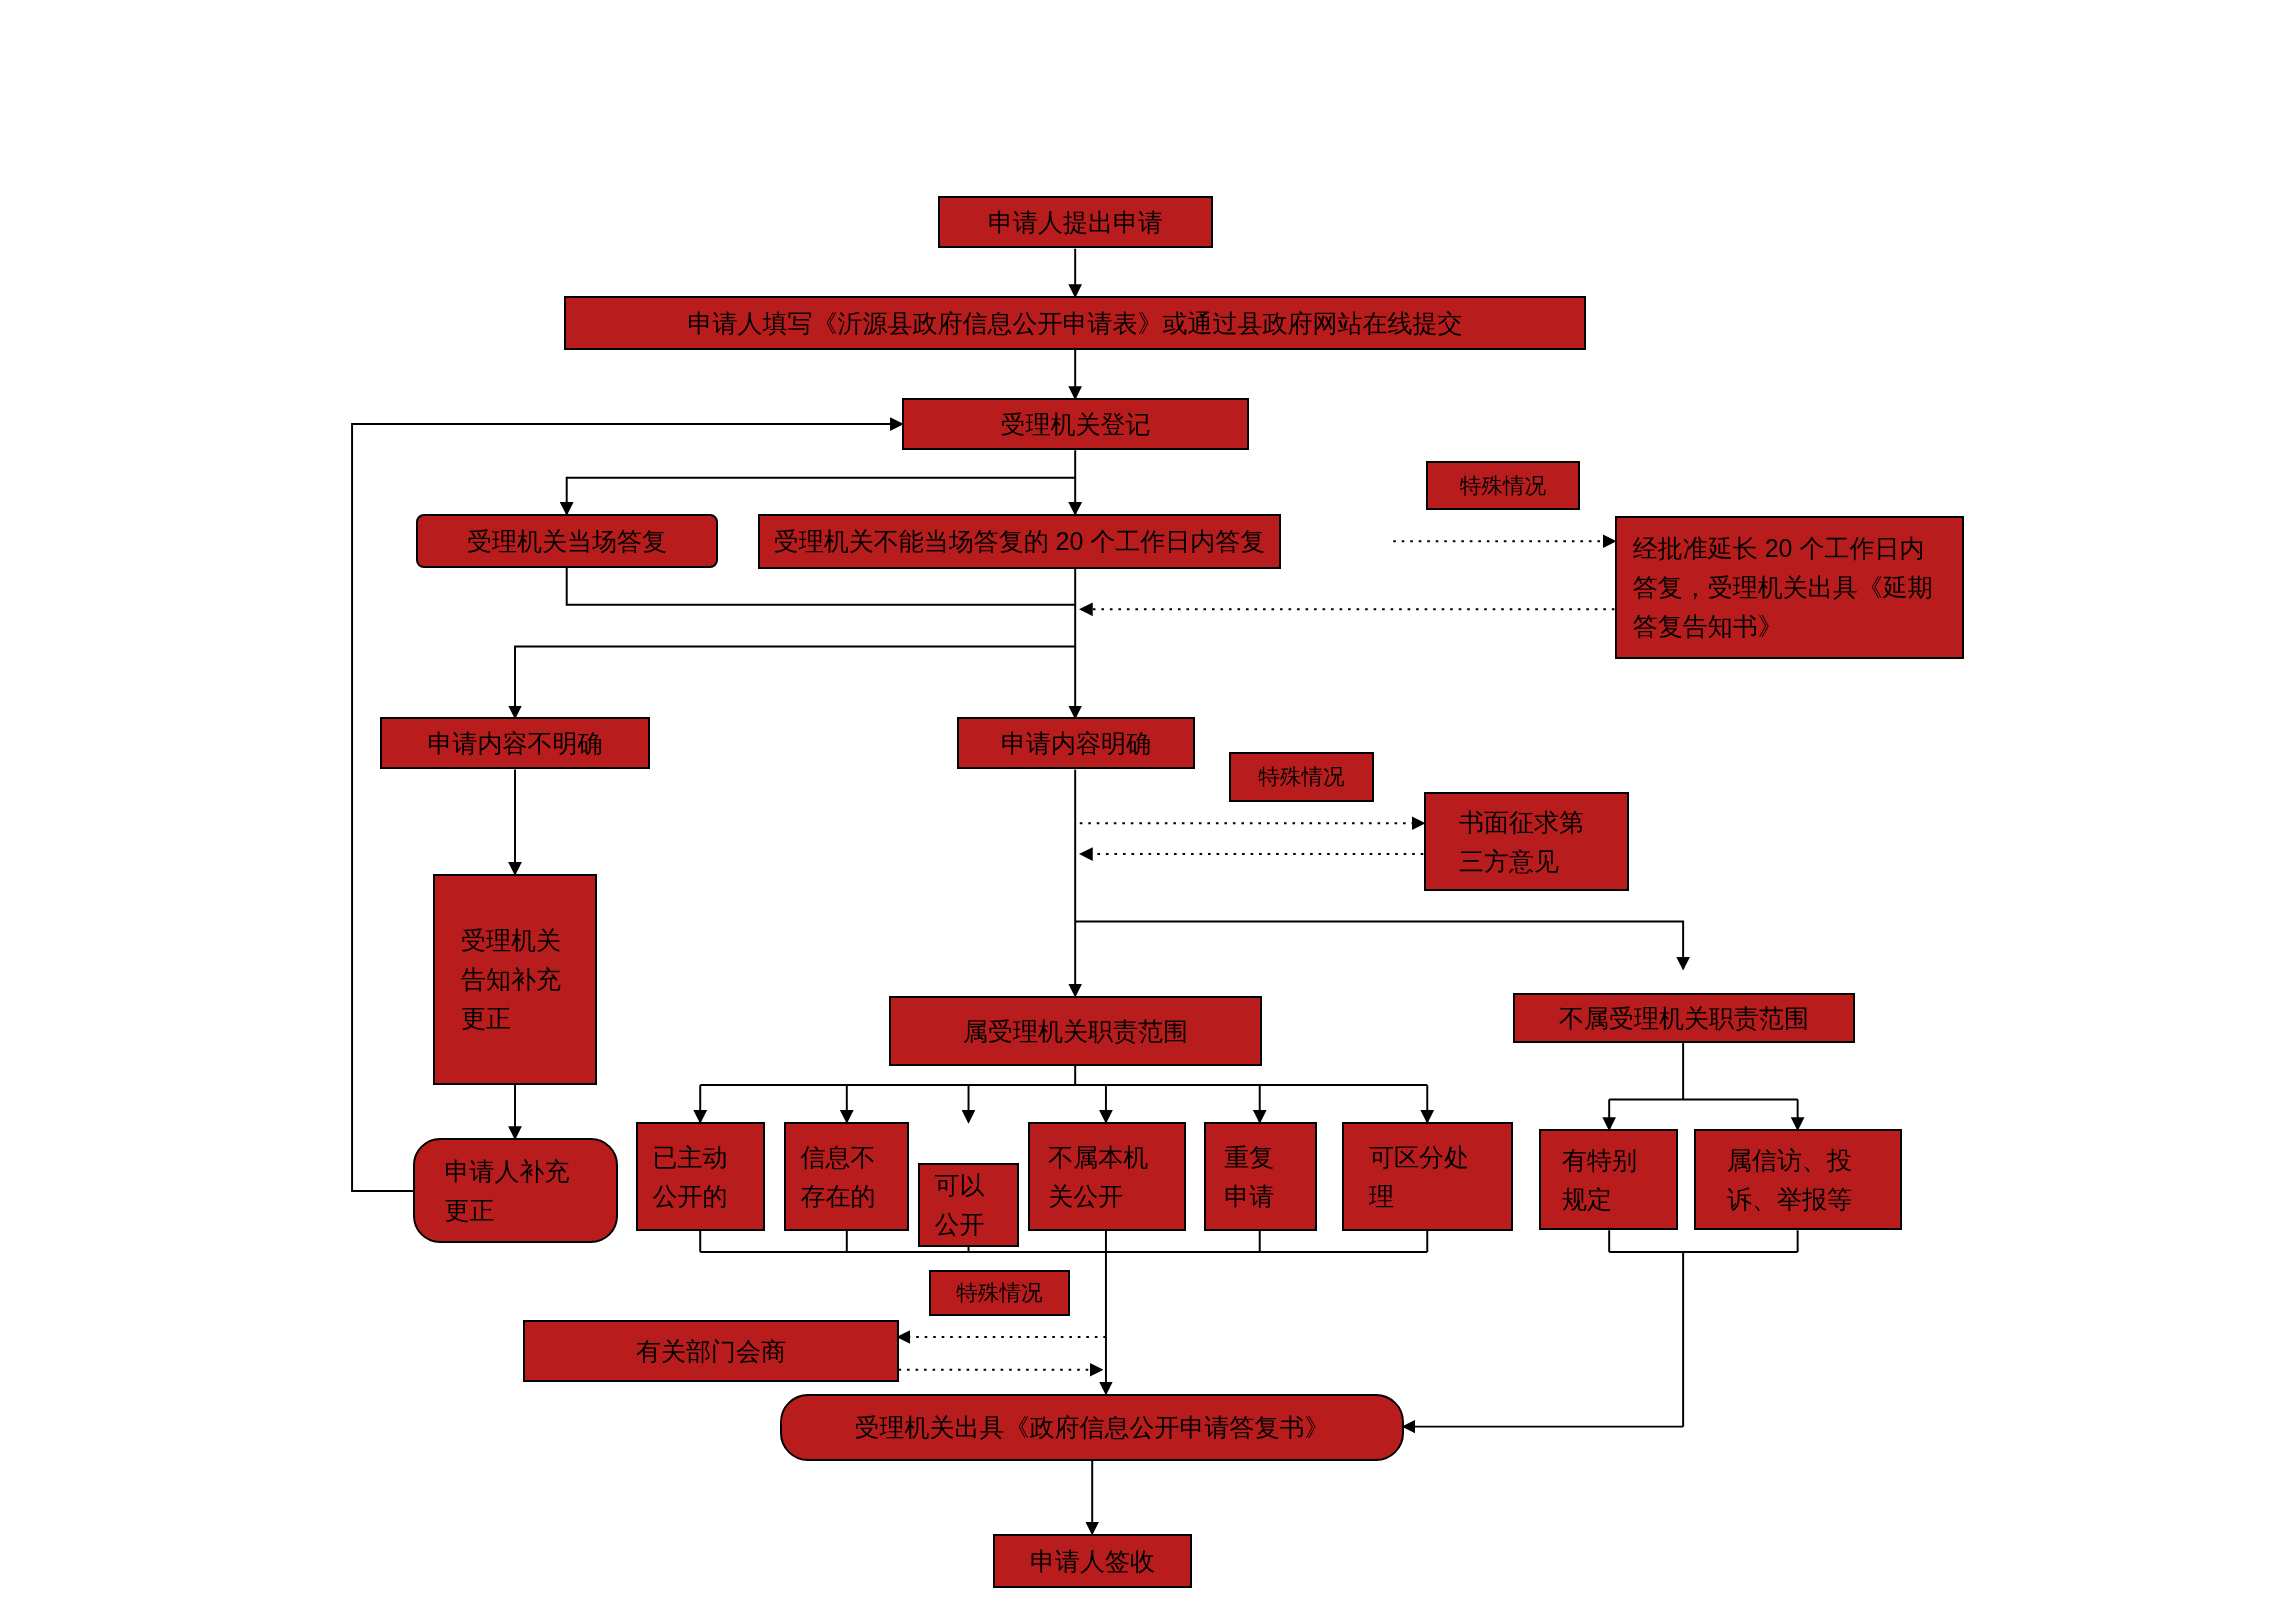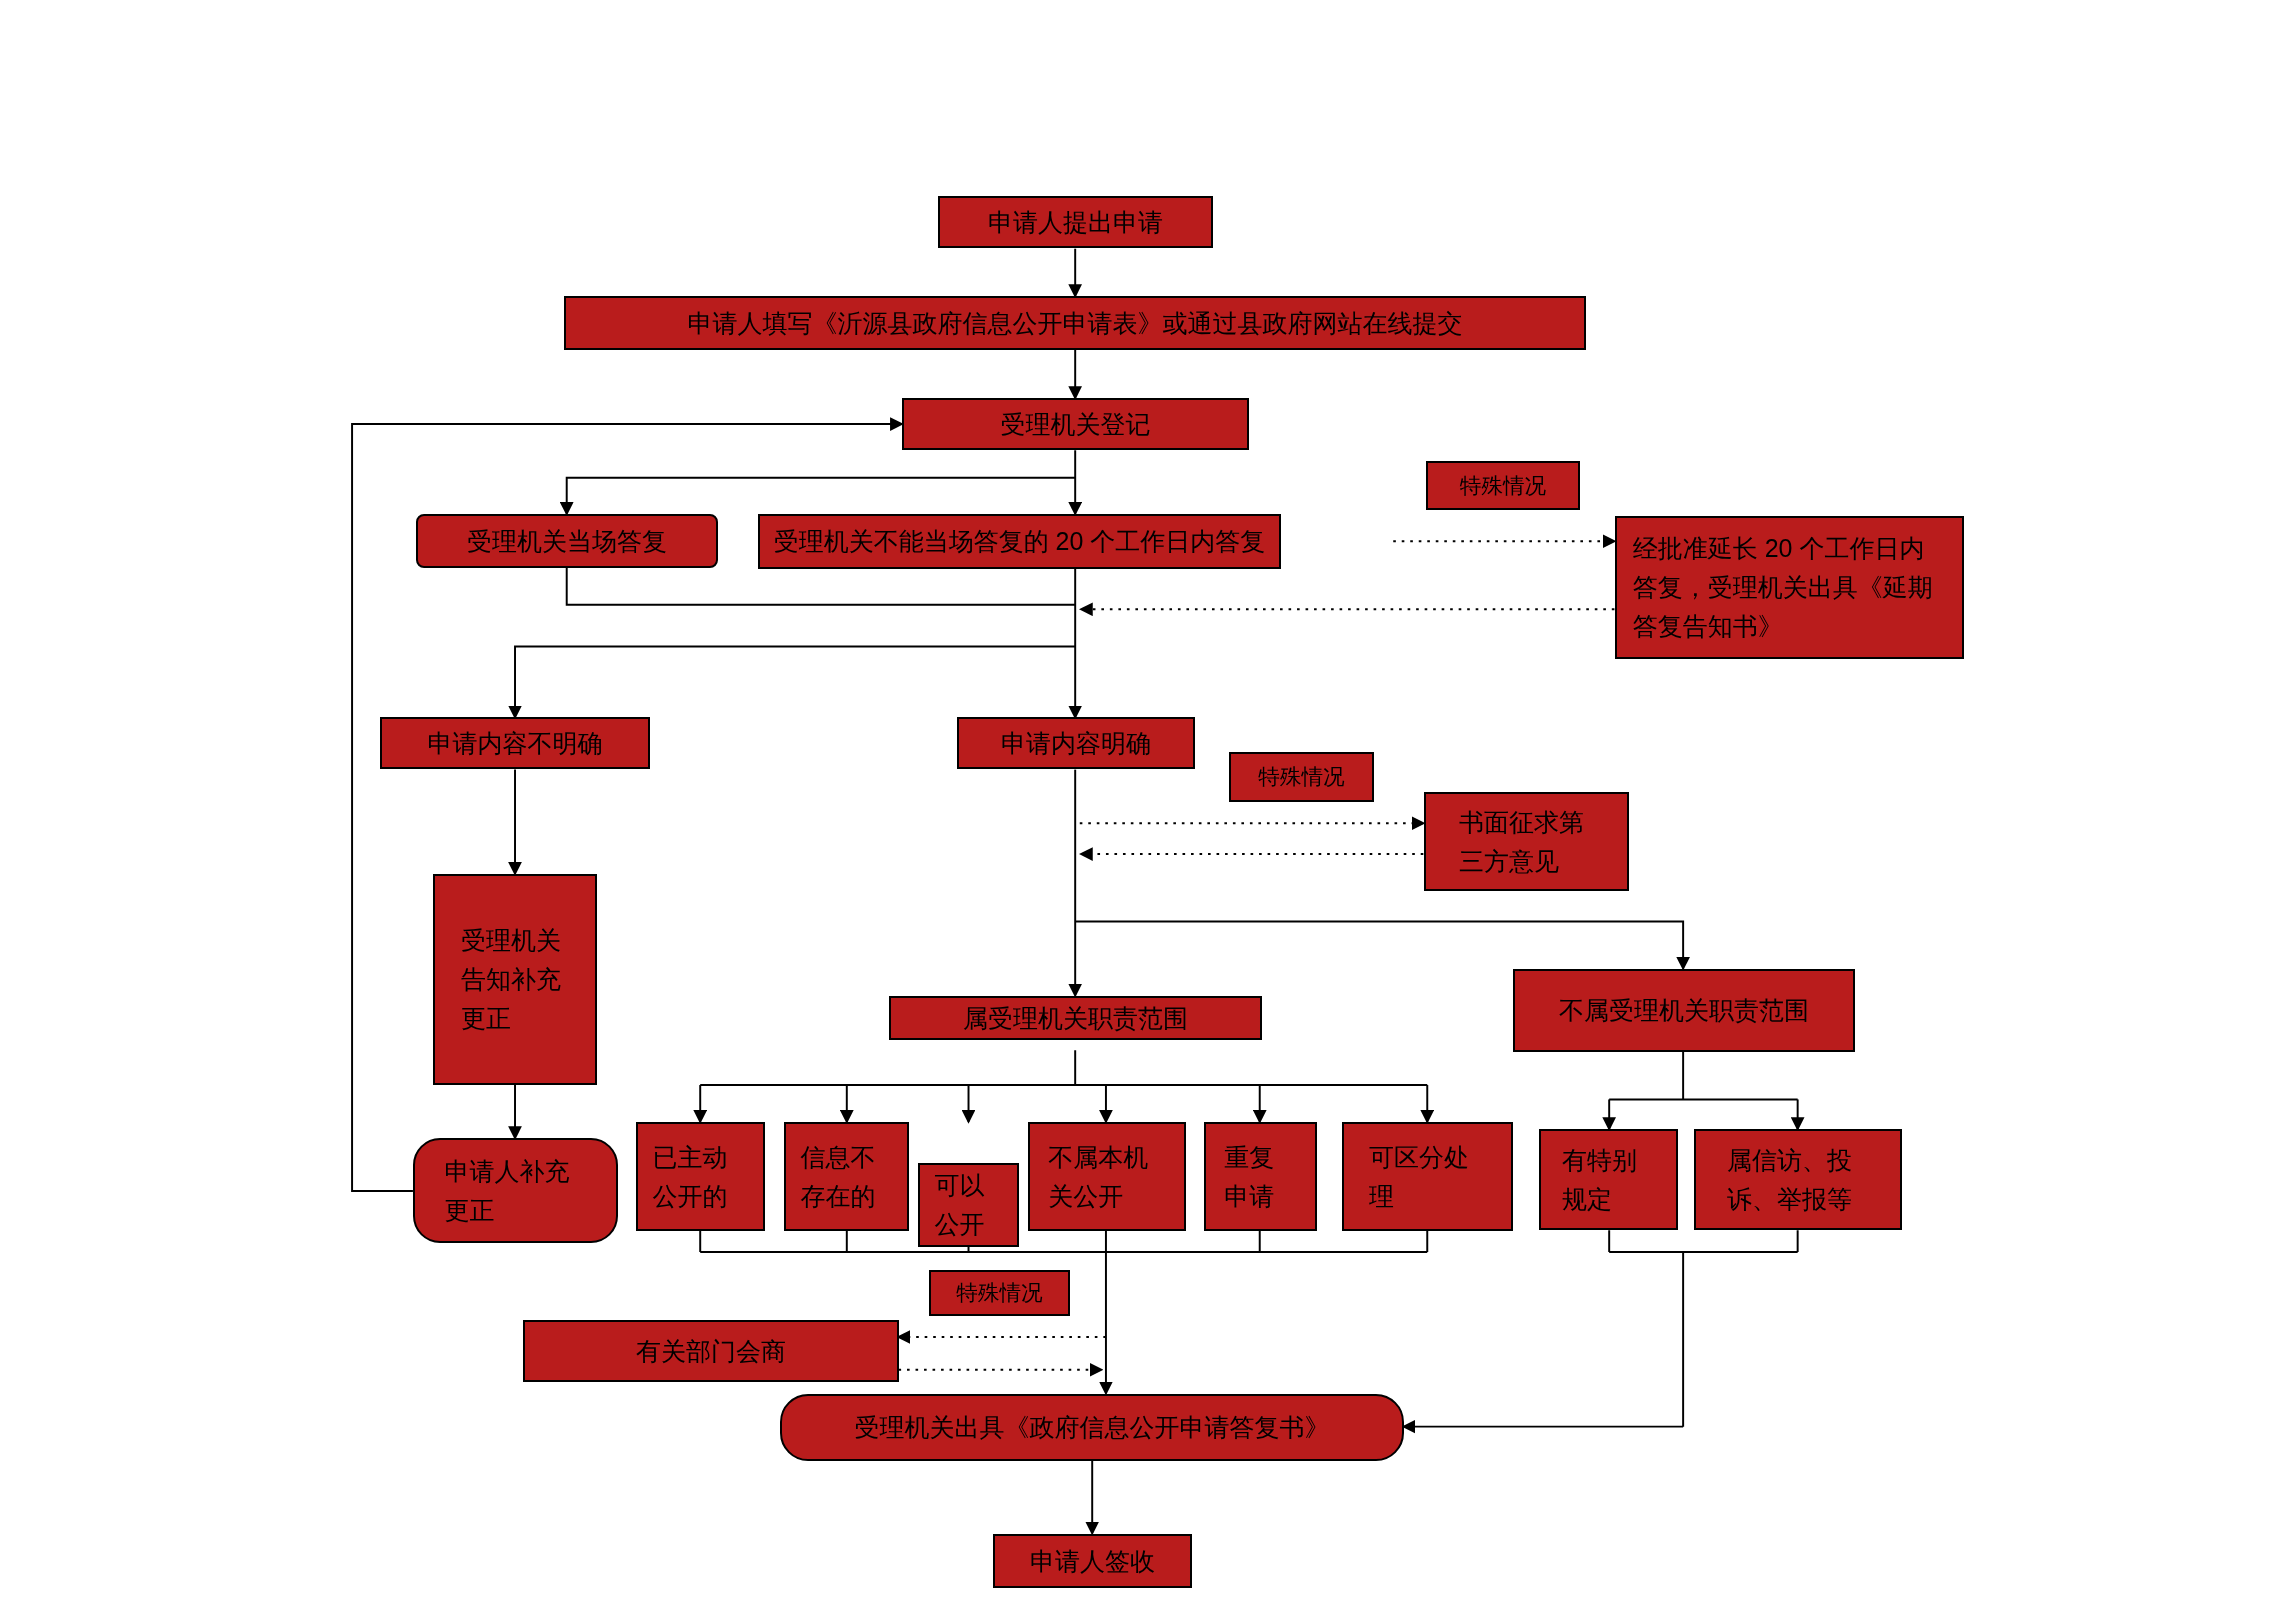--- a/index.html
+++ b/index.html
@@ -29,22 +29,22 @@
   .n-onsite     {left:416px; top:514px; width:302px; height:54px;border-radius:8px;}
   .n-20days     {left:758px;top:514px; width:523px; height:55px;}
   .n-special1   {left:1426px;top:461px; width:154px; height:49px;}
   .n-extend     {left:1615px;top:516px; width:349px; height:143px;padding:6.5px 15.7px;}
   .n-unclear    {left:380px; top:717px;width:270px; height:52px;}
   .n-clear      {left:957px;top:717px;width:238px; height:52px;}
   .n-special2   {left:1229px;top:752px;width:145px; height:50px;}
   .n-thirdparty {left:1424px;top:792px;width:205px; height:99px;padding:0 33px;}
   .n-notify     {left:433px; top:874px;width:164px; height:211px;padding:0 26px;align-items:center;}
   .n-appsupp    {left:413px; top:1138px;width:205px; height:105px;padding:0 29.5px;border-radius:27px;}
-  .n-inscope    {left:889px;top:996px;width:373px; height:44px;}
-  .n-outscope   {left:1513px;top:969px;width:342px; height:83px;}
+  .n-inscope    {left:889px;top:996px;width:373px; height:70px;}
+  .n-outscope   {left:1513px;top:993px;width:342px; height:50px;}
   .n-already    {left:636px; top:1122px;width:129px; height:109px;padding:0 14.4px;}
   .n-notexist   {left:784px;top:1122px;width:125px; height:109px;padding:0 14.4px;}
   .n-canpub     {left:918px;top:1122px;width:101px; height:84px;padding:0 14.4px;margin-top:41px;}
   .n-notthis    {left:1028px;top:1122px;width:158px; height:109px;padding:0 18.3px;}
   .n-repeat     {left:1204px;top:1122px;width:113px; height:109px;padding:0 18.3px;}
   .n-separable  {left:1342px;top:1122px;width:171px; height:109px;padding:0 25px;}
   .n-specialrule{left:1539px;top:1129px;width:139px; height:101px;padding:0 21px;}
   .n-petition   {left:1694px;top:1129px;width:208px; height:101px;padding:0 31px;}
   .n-special3   {left:929px;top:1270px;width:141px; height:46px;}
   .n-consult    {left:523px; top:1320px;width:376px; height:62px;}

